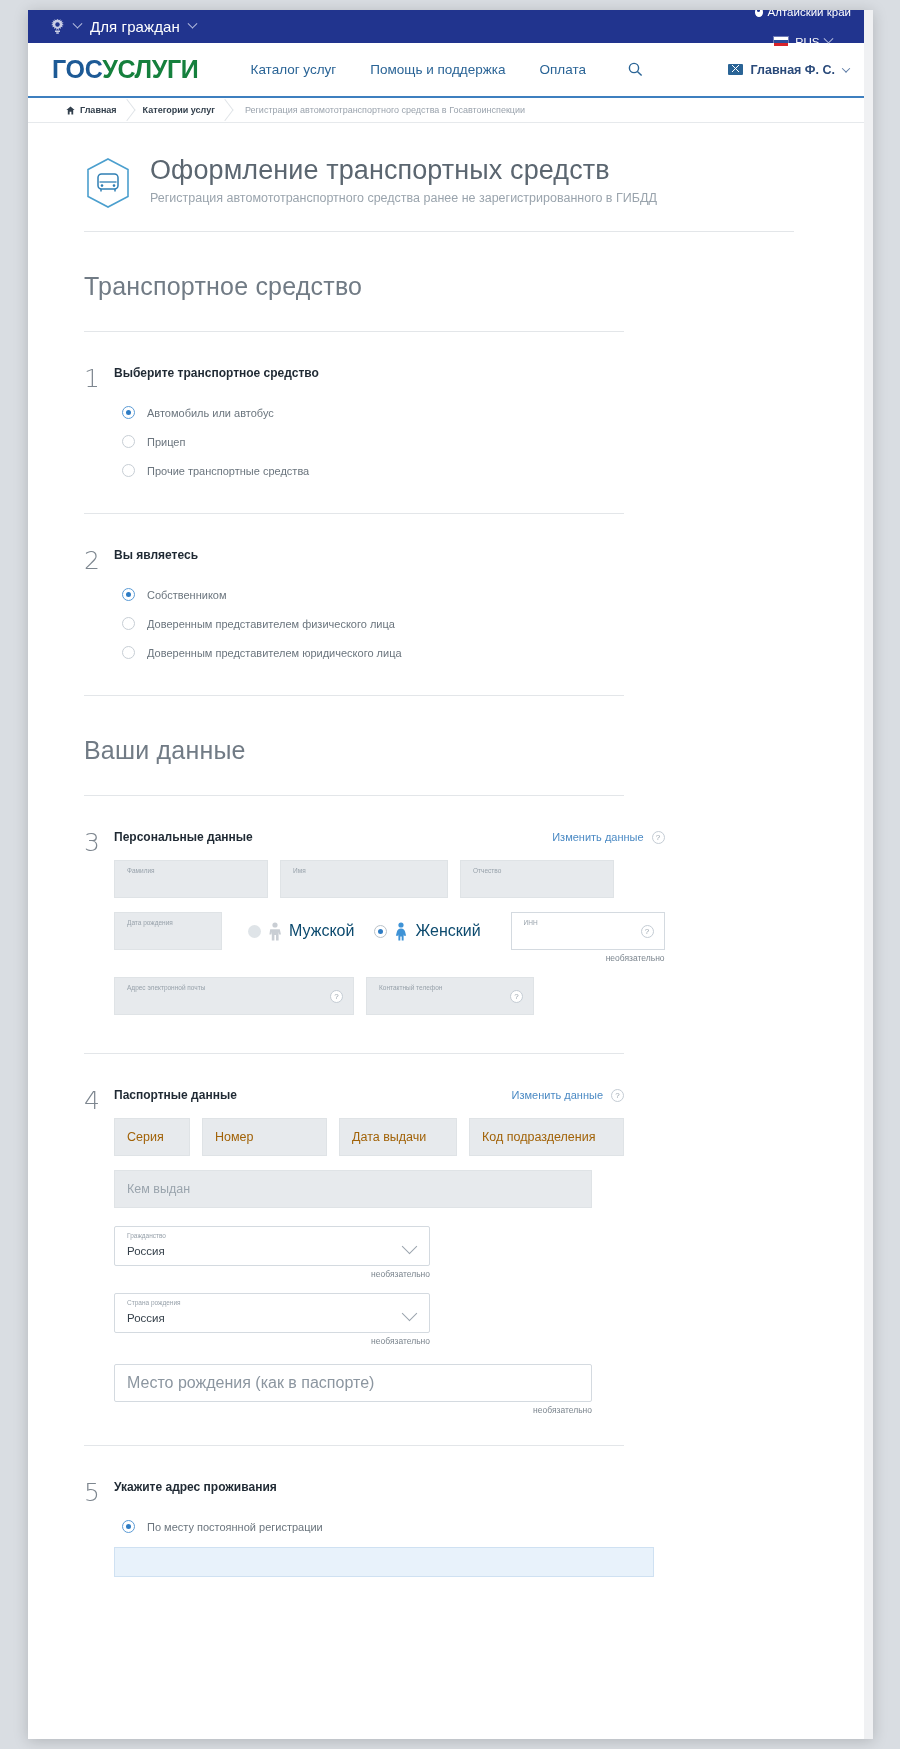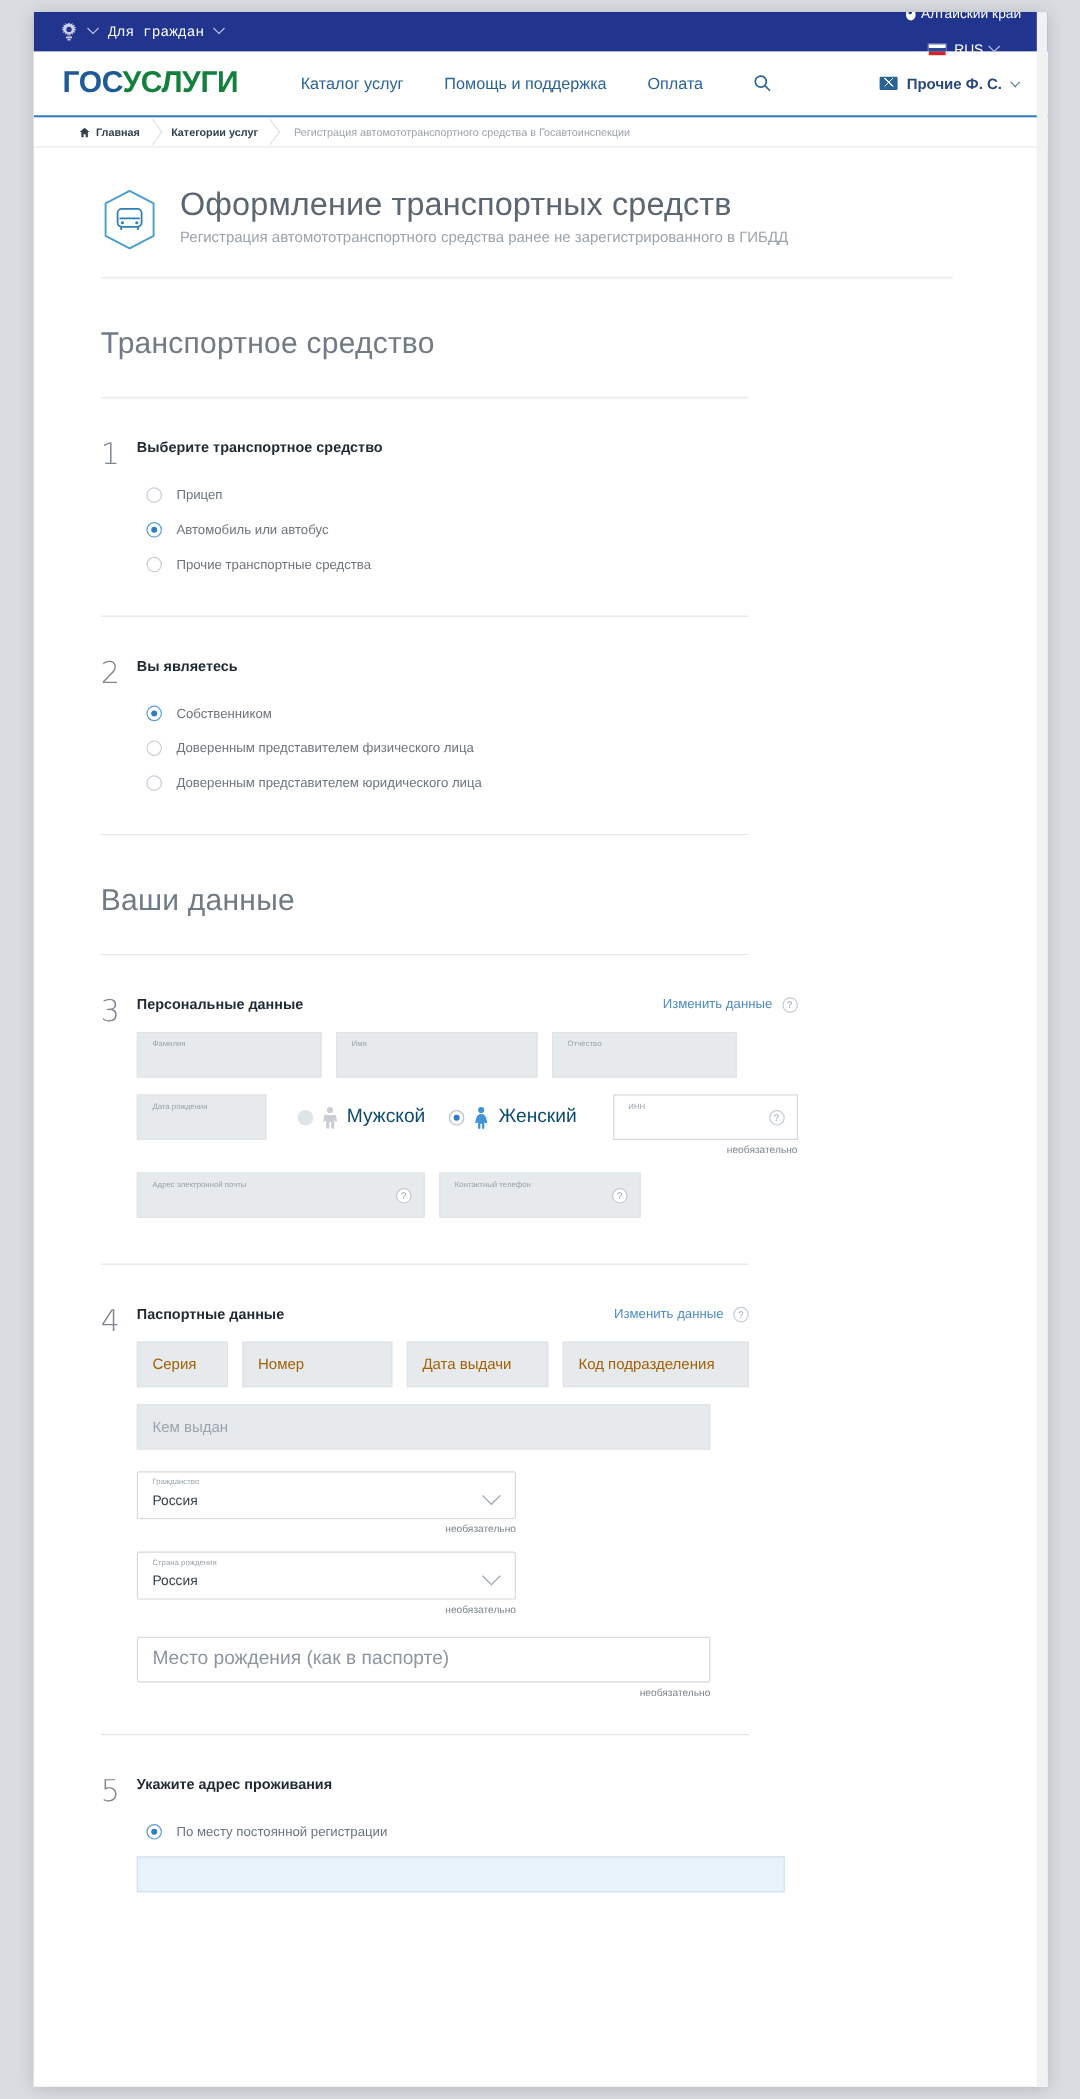--- a/index.html
+++ b/index.html
@@ -41,21 +41,21 @@
     opacity: .95;
   }
   .emblem svg { display:block; }
   .caret {
     display:inline-block;
     width:7px; height:7px;
     border-right:1.2px solid #b9c0e0;
     border-bottom:1.2px solid #b9c0e0;
     transform: rotate(45deg) translate(-2px,-2px);
   }
-  .citizens { font-size: 12px; letter-spacing:.1px;font-family:Liberation Mono, monospace; }
+  .citizens { font-size: 15px; letter-spacing:.1px; }
   .geo { display:flex; align-items:center; gap:5px; font-size:11.5px;}
   .pin {
     width: 8px; height: 11px;
     background: #ffffff;
     border-radius: 50% 50% 50% 50% / 60% 60% 40% 40%;
     position: relative;
   }
   .pin:after{
     content:""; position:absolute; left:2.2px; top:2.4px;
     width:3.6px;height:3.6px;border-radius:50%;background:#21348e;
@@ -322,21 +322,21 @@
       <a href="#">Оплата</a>
       <span class="srch">
         <svg width="15" height="15" viewBox="0 0 15 15">
               <circle cx="6" cy="6" r="4.6" fill="none" stroke="#2a6496" stroke-width="1.4"></circle>
               <line x1="9.4" y1="9.4" x2="13.6" y2="13.6" stroke="#2a6496" stroke-width="1.4"></line>
             </svg>
       </span>
     </div>
     <div class="user">
       <span class="envelope"></span>
-      <span>Прочие Ф. С.</span>
+      <span>Главная Ф. С.</span>
       <span class="caret2"></span>
     </div>
   </div>
 
   <div class="crumbs">
     <div class="crumb">
       <span class="home-ico">
         <svg width="9" height="9" viewBox="0 0 9 9">
               <path d="M4.5 0.4 L8.6 4 H7.2 V8.4 H5.4 V5.8 H3.6 V8.4 H1.8 V4 H0.4 Z" fill="#33404d"></path>
             </svg>
@@ -376,26 +376,26 @@
     <div class="rule"></div>
 
     <div class="qblock">
       <div class="qnum">1</div>
       <div class="qbody">
         <div class="qlabel">
                 <span>Выберите транспортное средство</span>
               </div>
         <div class="radios">
           <div class="radio-row">
+            <span class="radio on"></span>
+            <span>Автомобиль или автобус</span>
+          </div>
+          <div class="radio-row">
             <span class="radio"></span>
             <span>Прицеп</span>
-          </div>
-          <div class="radio-row">
-            <span class="radio on"></span>
-            <span>Автомобиль или автобус</span>
           </div>
           <div class="radio-row">
             <span class="radio"></span>
             <span>Прочие транспортные средства</span>
           </div>
         </div>
       </div>
     </div>
     <div class="rule" style="margin-top:28px"></div>
 

